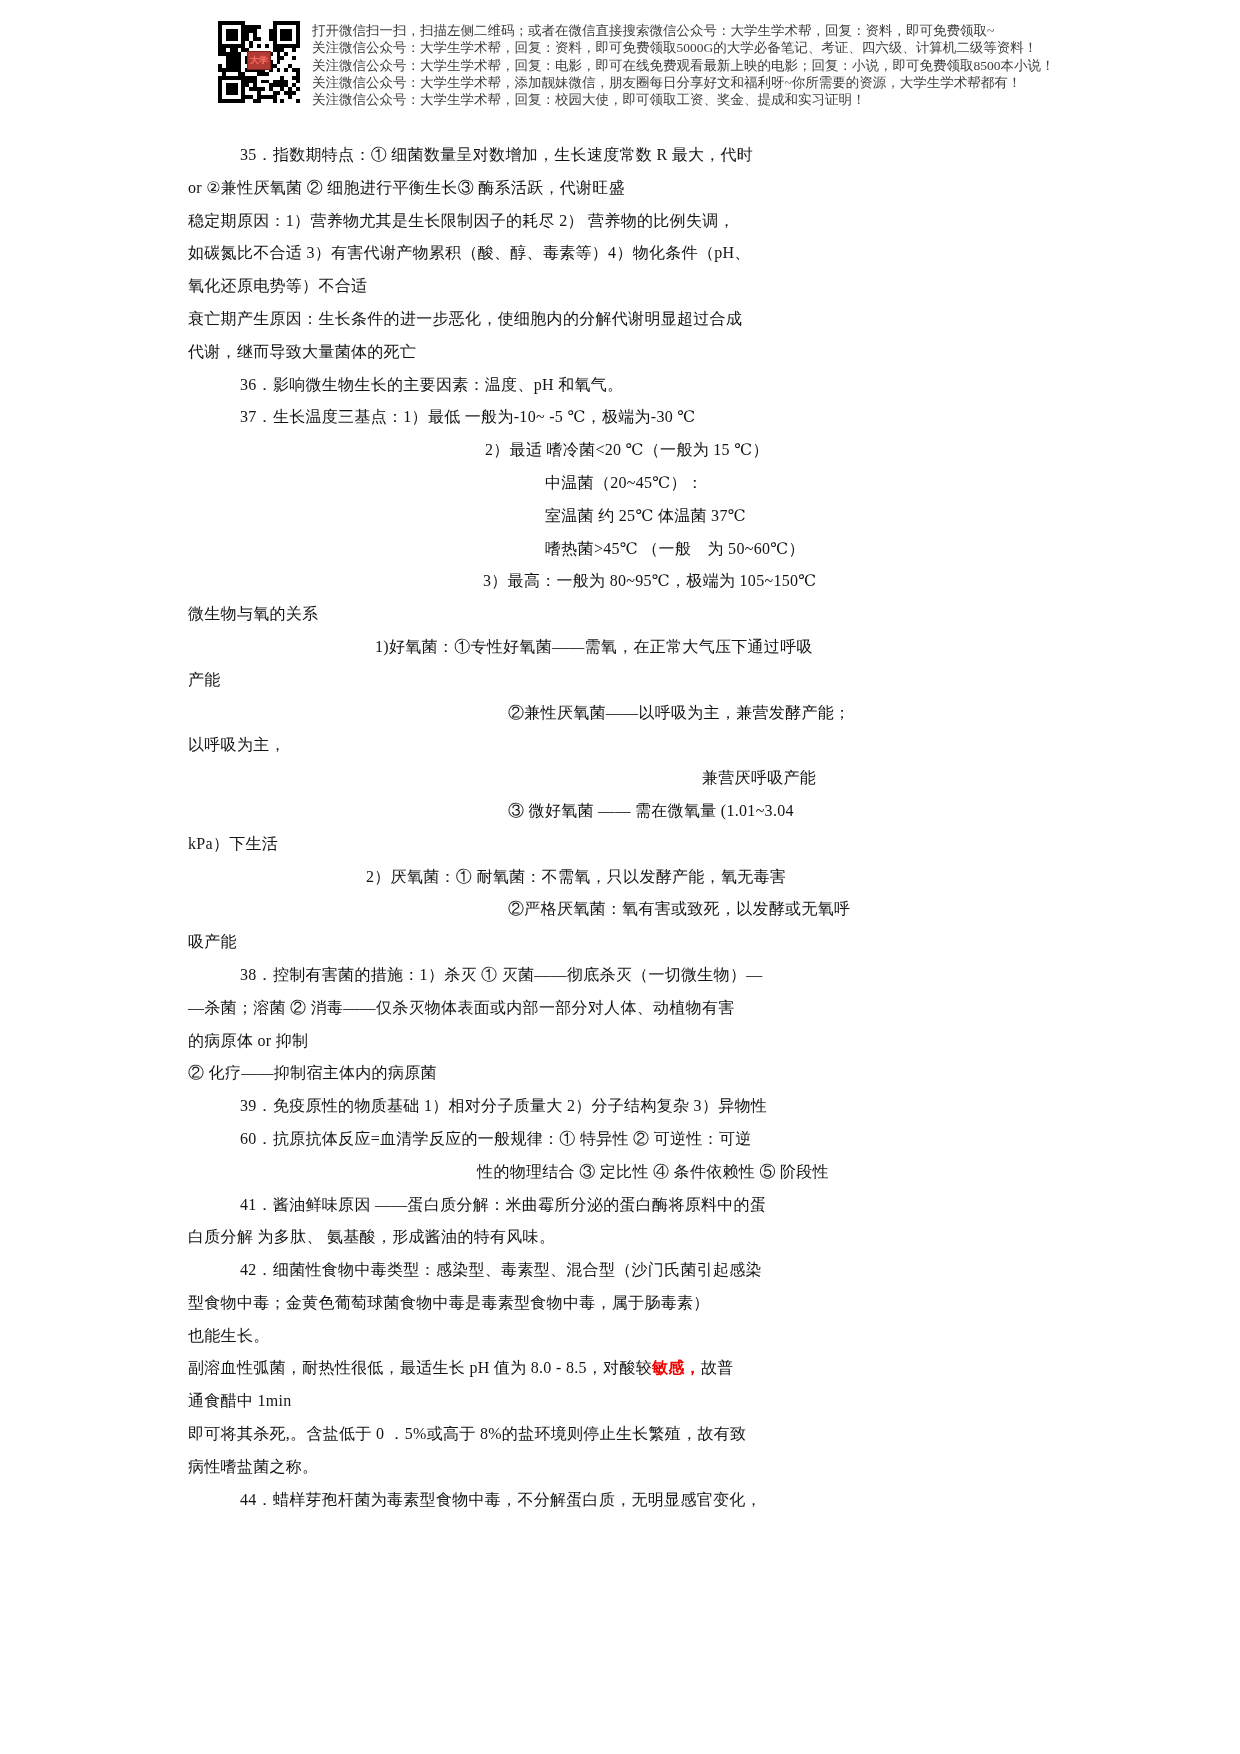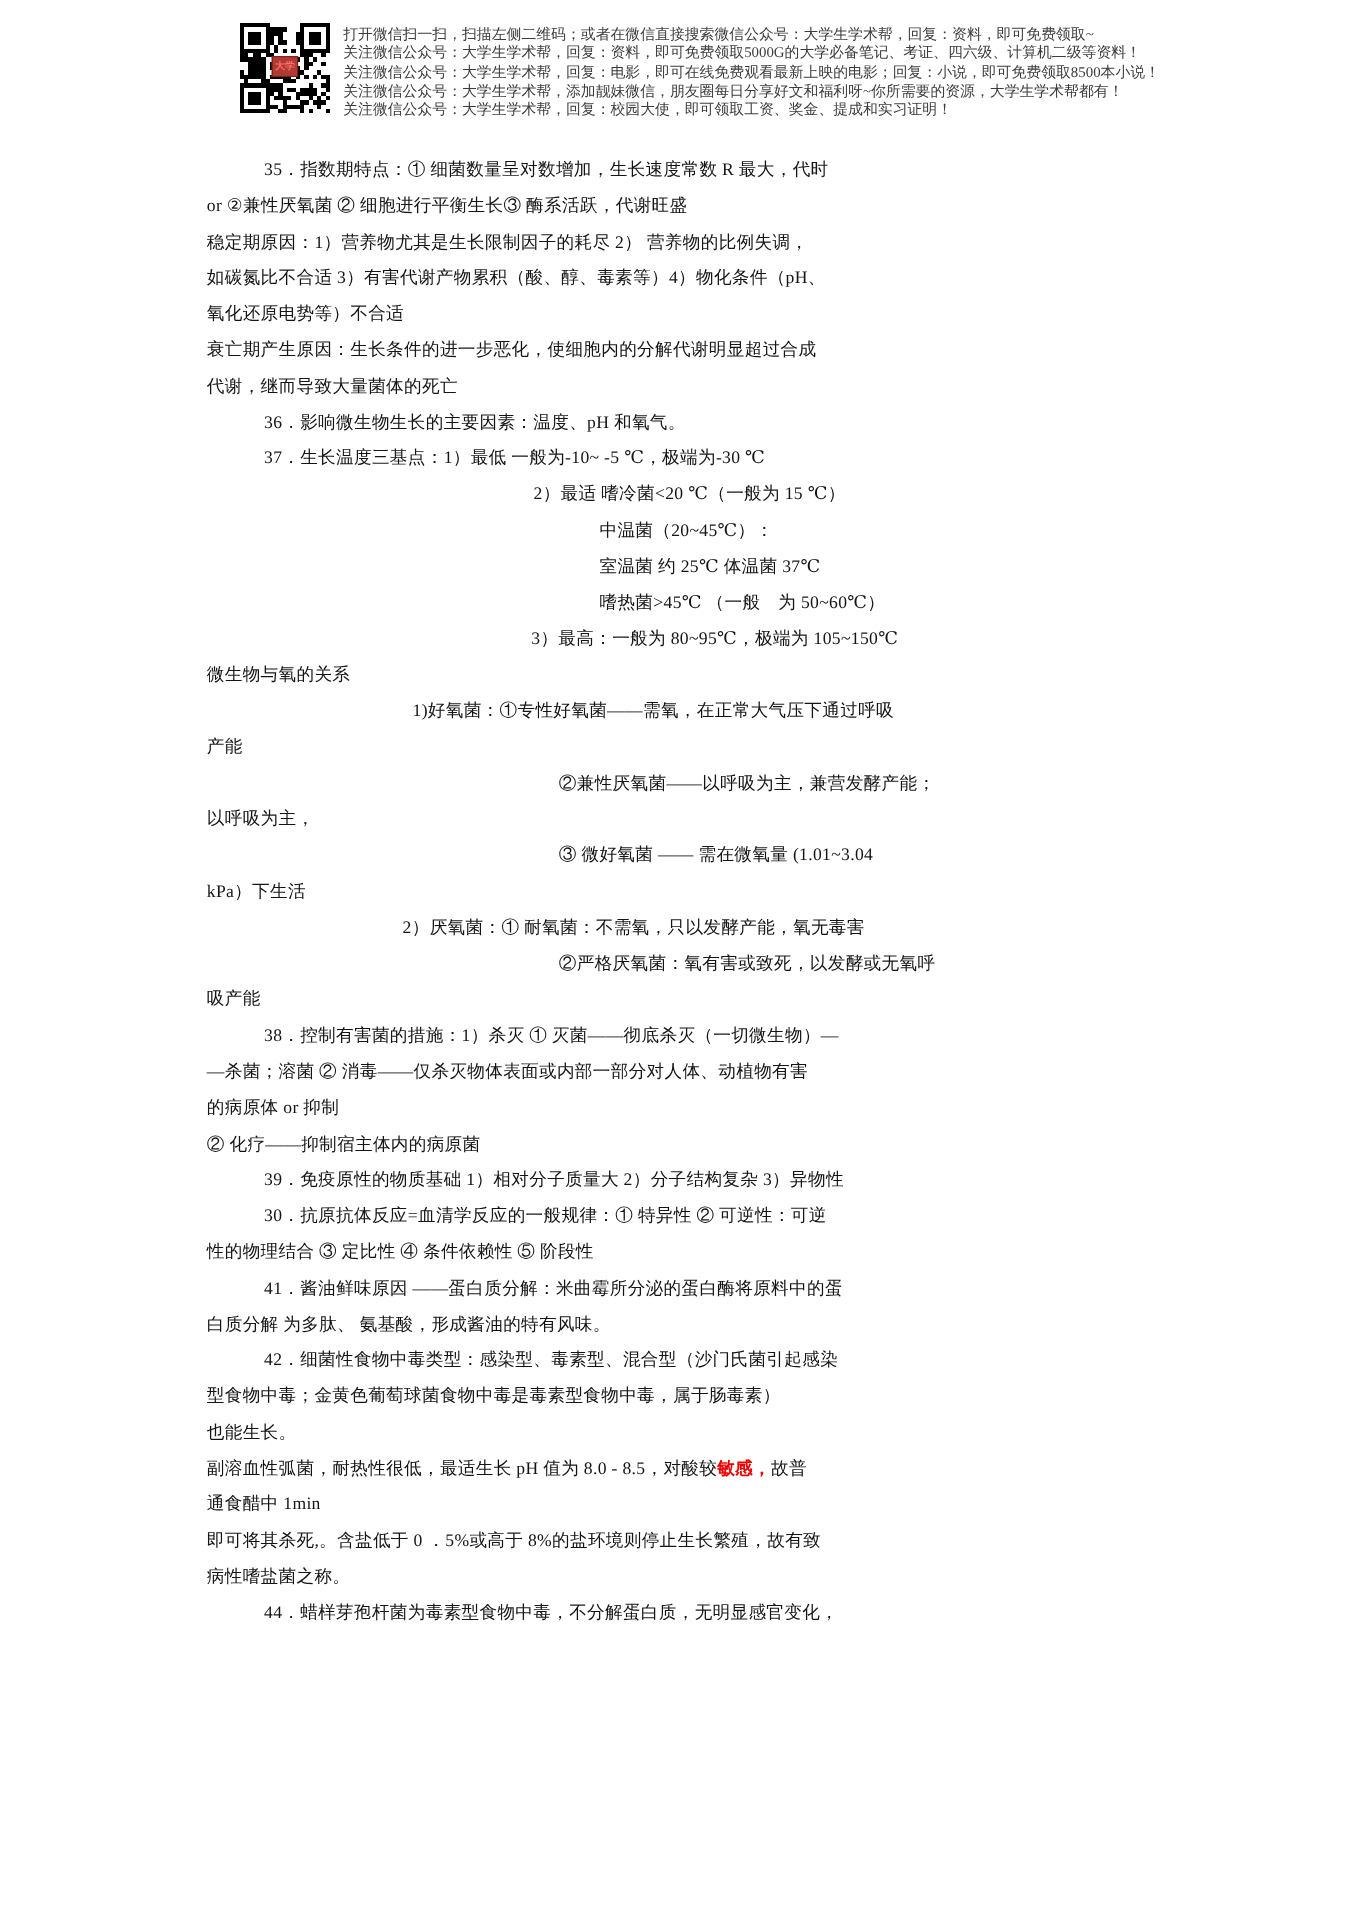--- a/index.html
+++ b/index.html
@@ -232,32 +232,33 @@
       <div class="line" style="padding-left: 297px;"><span>2）最适 嗜冷菌&lt;20 ℃（一般为 15 ℃）</span></div>
       <div class="line" style="padding-left: 357px;"><span>中温菌（20~45℃）：</span></div>
       <div class="line" style="padding-left: 357px;"><span>室温菌 约 25℃ 体温菌 37℃</span></div>
       <div class="line" style="padding-left: 357px;"><span>嗜热菌&gt;45℃ （一般　为 50~60℃）</span></div>
       <div class="line" style="padding-left: 295px;"><span>3）最高：一般为 80~95℃，极端为 105~150℃</span></div>
       <div class="line" style="padding-left: 0px;"><span>微生物与氧的关系</span></div>
       <div class="line" style="padding-left: 187px;"><span>1)好氧菌：①专性好氧菌——需氧，在正常大气压下通过呼吸</span></div>
       <div class="line" style="padding-left: 0px;"><span>产能</span></div>
       <div class="line" style="padding-left: 320px;"><span>②兼性厌氧菌——以呼吸为主，兼营发酵产能；</span></div>
       <div class="line" style="padding-left: 0px;"><span>以呼吸为主，</span></div>
+      <div class="line" style="padding-left: 514px;"><span>兼营厌呼吸产能</span></div>
       <div class="line" style="padding-left: 320px;"><span>③ 微好氧菌 —— 需在微氧量 (1.01~3.04</span></div>
       <div class="line" style="padding-left: 0px;"><span>kPa）下生活</span></div>
       <div class="line" style="padding-left: 178px;"><span>2）厌氧菌：① 耐氧菌：不需氧，只以发酵产能，氧无毒害</span></div>
       <div class="line" style="padding-left: 320px;"><span>②严格厌氧菌：氧有害或致死，以发酵或无氧呼</span></div>
       <div class="line" style="padding-left: 0px;"><span>吸产能</span></div>
       <div class="line" style="padding-left: 52px;"><span>38．控制有害菌的措施：1）杀灭 ① 灭菌——彻底杀灭（一切微生物）—</span></div>
       <div class="line" style="padding-left: 0px;"><span>—杀菌；溶菌 ② 消毒——仅杀灭物体表面或内部一部分对人体、动植物有害</span></div>
       <div class="line" style="padding-left: 0px;"><span>的病原体 or 抑制</span></div>
       <div class="line" style="padding-left: 0px;"><span>② 化疗——抑制宿主体内的病原菌</span></div>
       <div class="line" style="padding-left: 52px;"><span>39．免疫原性的物质基础 1）相对分子质量大 2）分子结构复杂 3）异物性</span></div>
-      <div class="line" style="padding-left: 52px;"><span>30．抗原抗体反应=血清学反应的一般规律：① 特异性 ② 可逆性：可逆</span></div>
-      <div class="line" style="padding-left: 0px;"><span>性的物理结合 ③ 定比性 ④ 条件依赖性 ⑤ 阶段性</span></div>
+      <div class="line" style="padding-left: 52px;"><span>60．抗原抗体反应=血清学反应的一般规律：① 特异性 ② 可逆性：可逆</span></div>
+      <div class="line" style="padding-left: 0px; text-align: center;"><span>性的物理结合 ③ 定比性 ④ 条件依赖性 ⑤ 阶段性</span></div>
       <div class="line" style="padding-left: 52px;"><span>41．酱油鲜味原因 ——蛋白质分解：米曲霉所分泌的蛋白酶将原料中的蛋</span></div>
       <div class="line" style="padding-left: 0px;"><span>白质分解 为多肽、 氨基酸，形成酱油的特有风味。</span></div>
       <div class="line" style="padding-left: 52px;"><span>42．细菌性食物中毒类型：感染型、毒素型、混合型（沙门氏菌引起感染</span></div>
       <div class="line" style="padding-left: 0px;"><span>型食物中毒；金黄色葡萄球菌食物中毒是毒素型食物中毒，属于肠毒素）</span></div>
       <div class="line" style="padding-left: 0px;"><span>也能生长。</span></div>
       <div class="line" style="padding-left: 0px;"><span>副溶血性弧菌，耐热性很低，最适生长 pH 值为 8.0 - 8.5，对酸较</span><span class="red" style="color: rgb(238, 0, 0);">敏感，</span><span>故普</span></div>
       <div class="line" style="padding-left: 0px;"><span>通食醋中 1min</span></div>
       <div class="line" style="padding-left: 0px;"><span>即可将其杀死,。含盐低于 0 ．5%或高于 8%的盐环境则停止生长繁殖，故有致</span></div>
       <div class="line" style="padding-left: 0px;"><span>病性嗜盐菌之称。</span></div>
       <div class="line" style="padding-left: 52px;"><span>44．蜡样芽孢杆菌为毒素型食物中毒，不分解蛋白质，无明显感官变化，</span></div>

